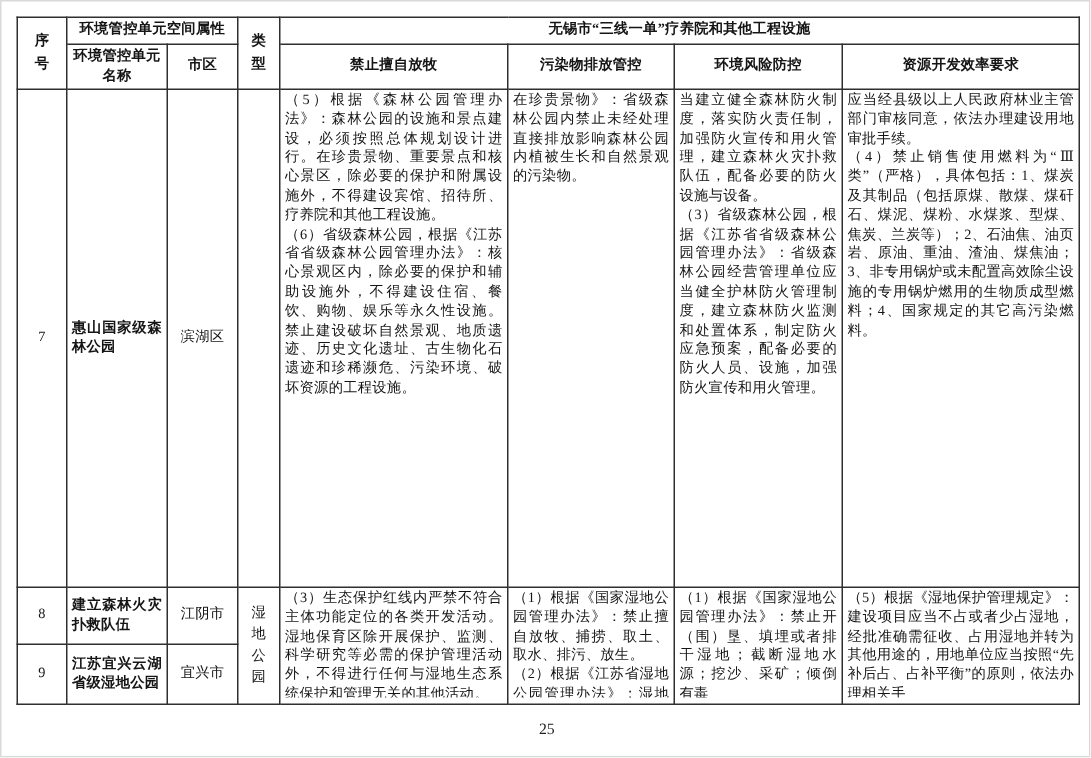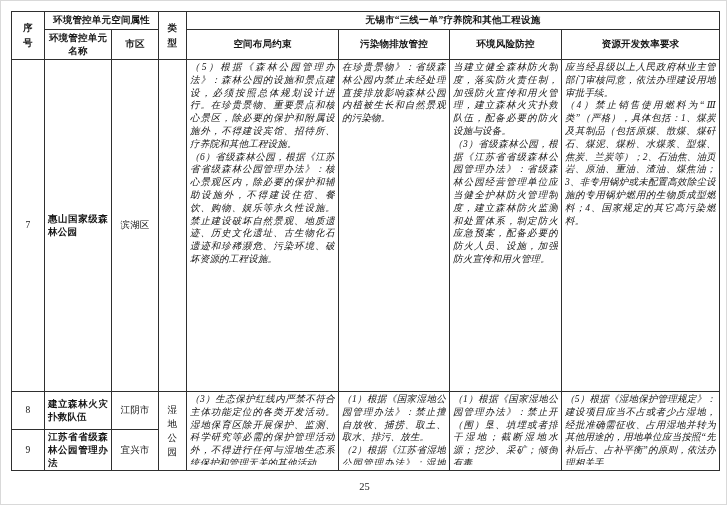--- a/index.html
+++ b/index.html
@@ -24,27 +24,27 @@
     line-height:12.8px;
     letter-spacing:0.2px;
     box-sizing:border-box;
     vertical-align:middle;
     word-break:break-all;
   }
   .doc th{
     font-weight:bold;text-align:center;font-size:9.5px;
   }
   td.content{
-    vertical-align:top;text-align:justify;white-space:pre-line;font-style:italic;
+    vertical-align:top;text-align:justify;white-space:pre-line;
   }
   td.center{text-align:center;}
   td.name{text-align:justify;font-weight:bold;}
   .vstack{
     display:inline-block;width:1.05em;word-break:break-all;
-    line-height:1.5;text-align:left;
+    line-height:1.5;text-align:center;
   }
   .clipbox{overflow:hidden;white-space:pre-line;text-align:justify;}
   .clip-wet{height:72px;}
   .page-number{
     position:absolute;left:0;top:480px;width:727px;
     text-align:center;font-size:10.5px;color:#222;
   }
 </style>
 </head>
 <body>
@@ -64,21 +64,21 @@
     <tbody>
       <tr style="height:18px">
         <th rowspan="2"><span class="vstack">序号</span></th>
         <th colspan="2">环境管控单元空间属性</th>
         <th rowspan="2"><span class="vstack">类型</span></th>
         <th colspan="4">无锡市“三线一单”疗养院和其他工程设施</th>
       </tr>
       <tr style="height:30px">
         <th>环境管控单元名称</th>
         <th>市区</th>
-        <th>空间布局约束</th>
+        <th>禁止擅自放牧</th>
         <th>污染物排放管控</th>
         <th>环境风险防控</th>
         <th>资源开发效率要求</th>
       </tr>
 
       <tr style="height:332px">
         <td class="center">7</td>
         <td class="name">惠山国家级森林公园</td>
         <td class="center">滨湖区</td>
         <td class="center"></td>
@@ -97,20 +97,20 @@
         <td class="center">江阴市</td>
         <td rowspan="2" class="center"><span class="vstack">湿地公园</span></td>
         <td rowspan="2" class="content"><div class="clipbox clip-wet">（3）生态保护红线内严禁不符合主体功能定位的各类开发活动。湿地保育区除开展保护、监测、科学研究等必需的保护管理活动外，不得进行任何与湿地生态系统保护和管理无关的其他活动。</div></td>
         <td rowspan="2" class="content"><div class="clipbox clip-wet">（1）根据《国家湿地公园管理办法》：禁止擅自放牧、捕捞、取土、取水、排污、放生。
 （2）根据《江苏省湿地公园管理办法》：湿地公</div></td>
         <td rowspan="2" class="content"><div class="clipbox clip-wet">（1）根据《国家湿地公园管理办法》：禁止开（围）垦、填埋或者排干湿地；截断湿地水源；挖沙、采矿；倾倒有毒</div></td>
         <td rowspan="2" class="content"><div class="clipbox clip-wet">（5）根据《湿地保护管理规定》：建设项目应当不占或者少占湿地，经批准确需征收、占用湿地并转为其他用途的，用地单位应当按照“先补后占、占补平衡”的原则，依法办理相关手</div></td>
       </tr>
       <tr style="height:40px">
         <td class="center">9</td>
-        <td class="name">江苏省省级森林公园管理办法</td>
+        <td class="name">江苏宜兴云湖省级湿地公园</td>
         <td class="center">宜兴市</td>
       </tr>
     </tbody>
   </table>
 
   <div class="page-number">25</div>
 </div>
 
 </body></html>

